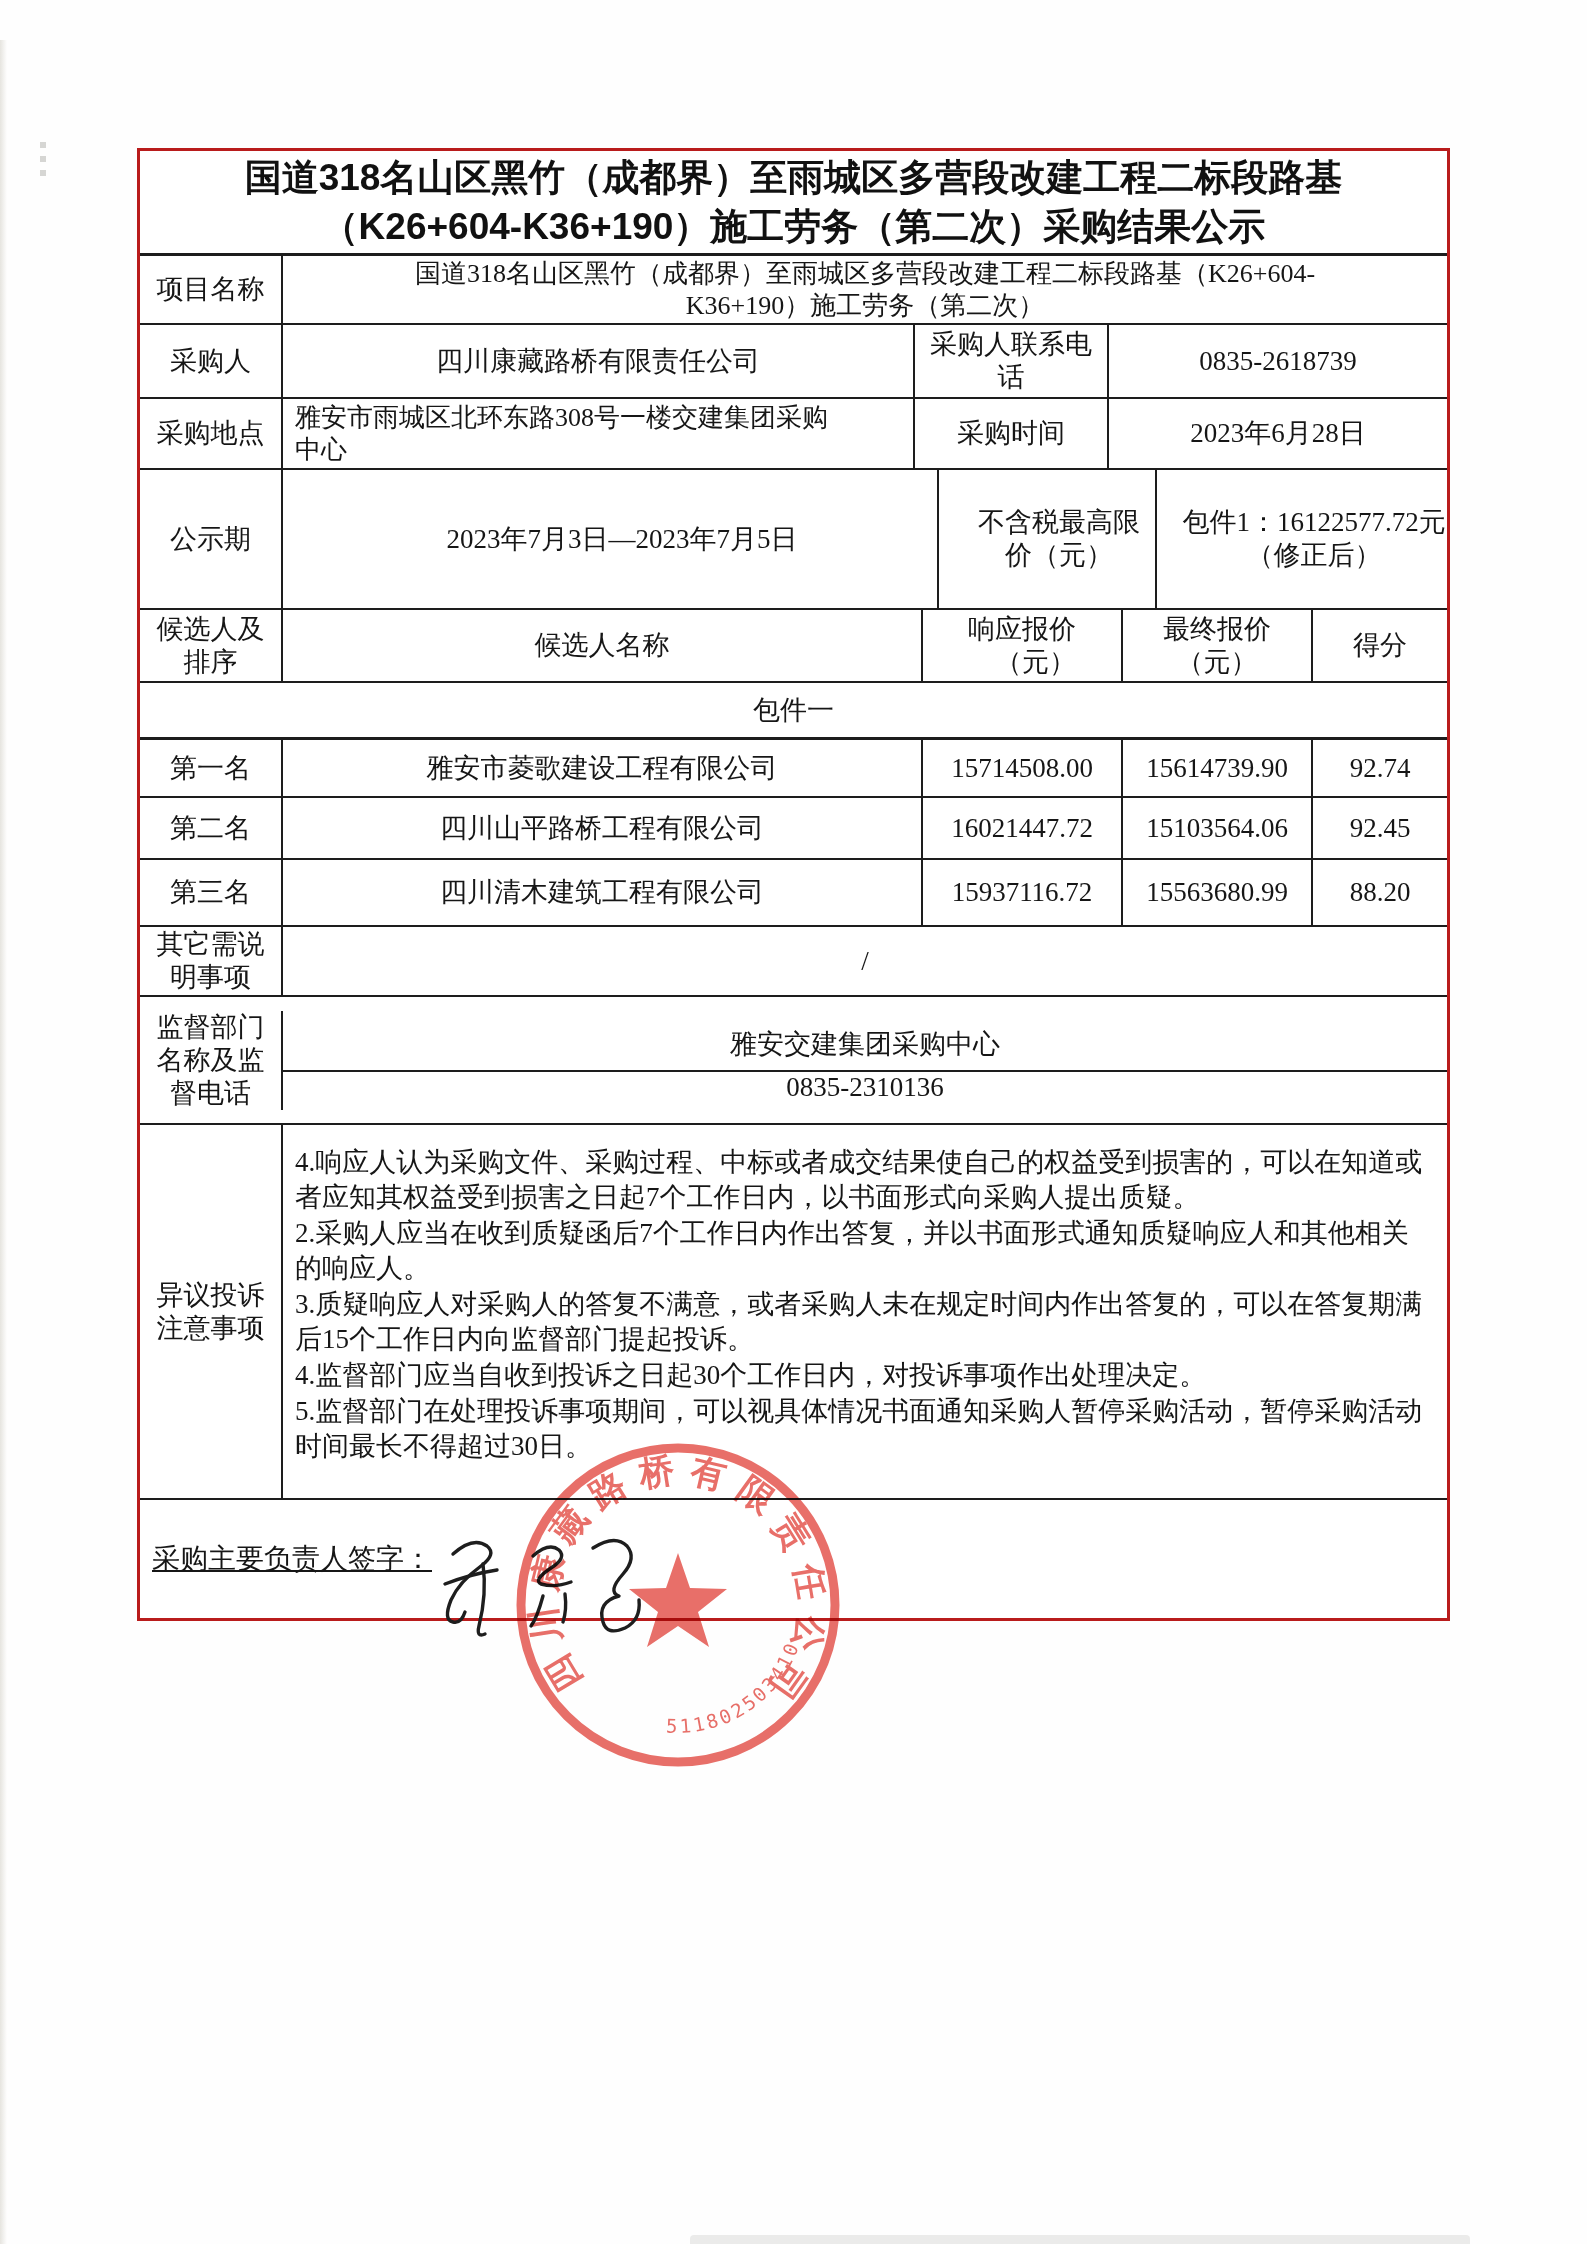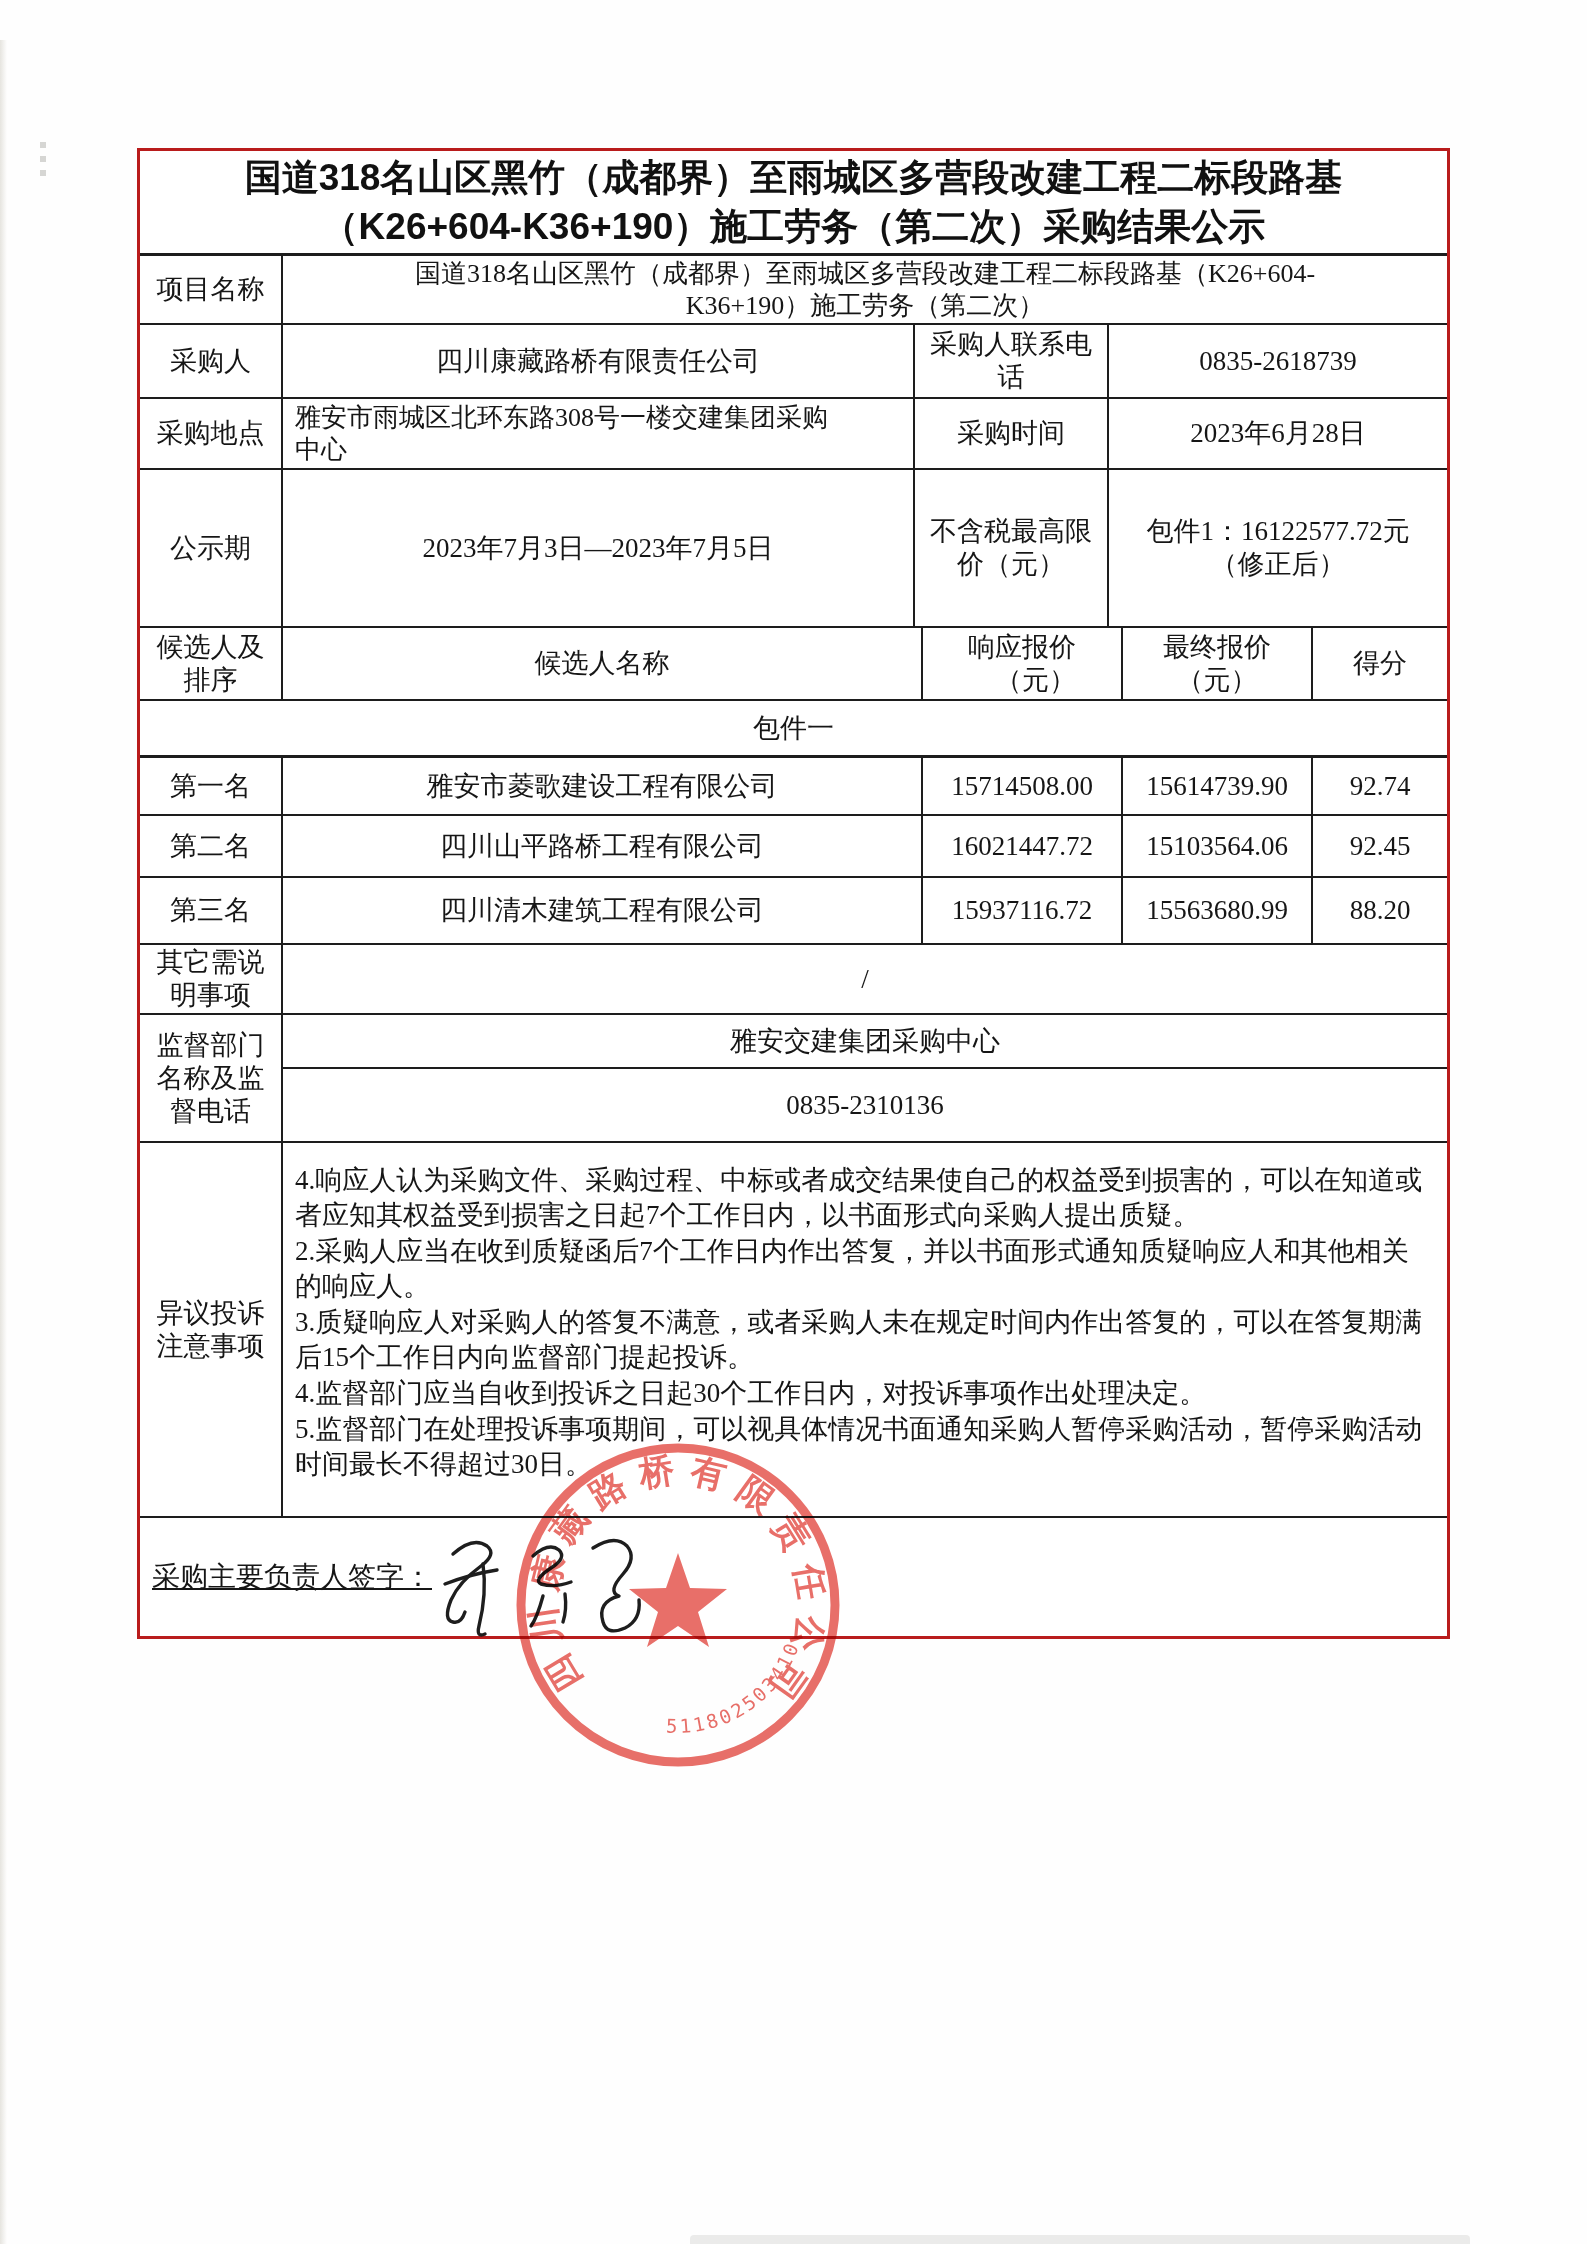--- a/index.html
+++ b/index.html
@@ -56,28 +56,28 @@
 
   .title-row { height: 105px; align-items: center; justify-content: center; display: flex; }
   .title-text {
     font-family: "Liberation Sans", "DejaVu Sans", sans-serif;
     font-weight: 700; font-size: 37px; line-height: 49px;
     text-align: center; white-space: pre-line; color: #111;
   }
   .h-project { height: 69px; }
   .h-purchaser { height: 74px; }
   .h-location { height: 71px; }
-  .h-publicity { height: 158px; }
+  .h-publicity { height: 140px; gap: 24px; }
   .h-candheader { height: 73px; }
   .h-package { height: 57px; }
   .h-r1 { height: 58px; }
   .h-r2 { height: 62px; }
   .h-r3 { height: 67px; }
   .h-other { height: 70px; }
-  .h-supervision { height: 128px; }
+  .h-supervision { height: 128px; align-items: center; }
   .h-objection { height: 375px; }
   .h-signature { height: 118px; text-decoration: underline; }
 
   .left-pad { justify-content: flex-start; text-align: left; padding: 0 12px; }
   .sup-right { flex: 1; display: flex; flex-direction: column; }
   .sup-sub1 { height: 54px; border-bottom: 2px solid #1d1d1d; display: flex; align-items: center; justify-content: center; font-size: 27px; }
   .sup-sub2 { flex: 1; display: flex; align-items: center; justify-content: center; font-size: 27px; }
 
   .obj-content {
     flex: 1; font-size: 27px; line-height: 35px; text-align: left;

